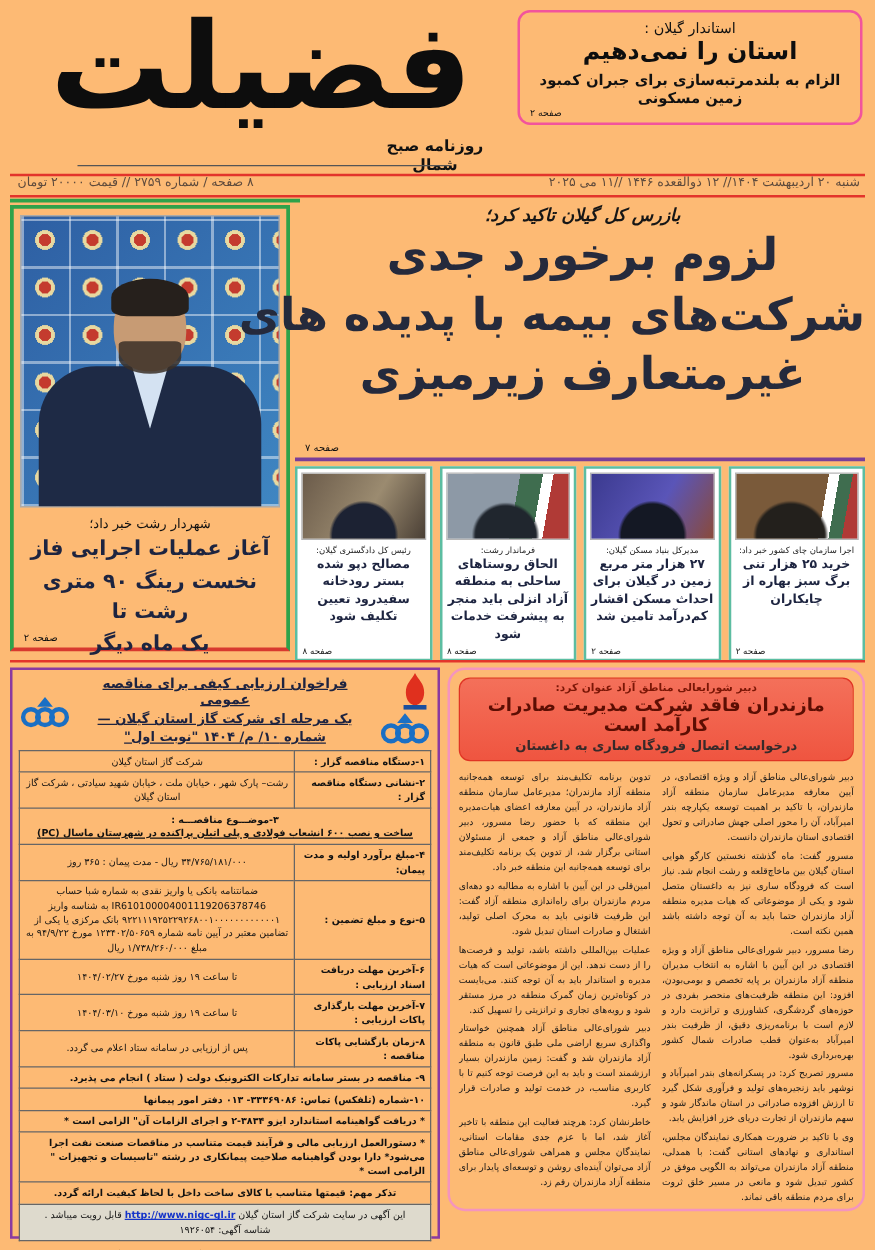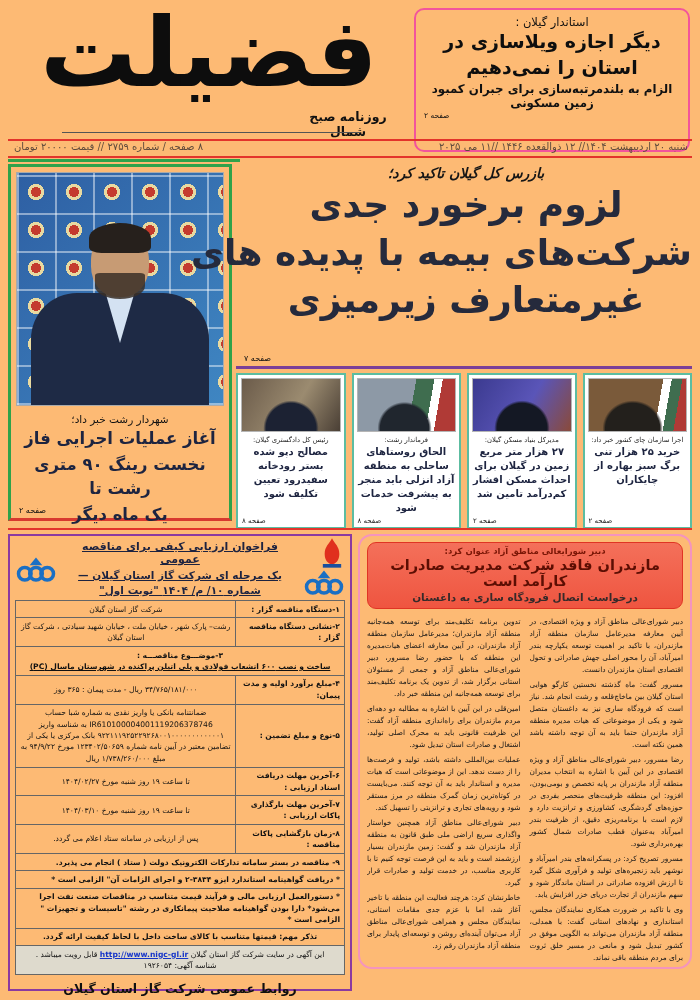--- a/index.html
+++ b/index.html
@@ -10,21 +10,21 @@
   .masthead-title{position:absolute;left:18px;top:-22px;width:382px;height:150px;
       font-size:96px;font-weight:bold;color:#0d0d0d;text-align:center;line-height:150px;}
   .masthead-tagline{position:absolute;left:293px;top:109px;width:110px;font-size:12.5px;
       font-weight:bold;text-align:center;}
   .masthead-rule{position:absolute;left:62px;top:132px;width:298px;height:1px;background:#555;}
   .rule-red{position:absolute;left:8px;right:8px;height:2px;background:#e3342b;}
   .issue-info{position:absolute;left:14px;top:141px;font-size:10px;color:#5e4a3c;}
   .date-info{position:absolute;right:12px;top:141px;font-size:10px;color:#5e4a3c;}
   .rule-green{position:absolute;left:8px;top:159px;width:232px;height:3px;background:#2fa24a;}
   
-  .gov-box{position:absolute;right:10px;top:8px;width:276px;height:144px;border:2.5px solid #f2549c;
+  .gov-box{position:absolute;right:10px;top:8px;width:276px;height:92px;border:2.5px solid #f2549c;
       border-radius:10px;text-align:center;padding:4px 8px;box-sizing:border-box;}
   .gov-kicker{font-size:11.5px;margin-top:1px;}
   .gov-title{font-size:19px;font-weight:bold;line-height:1.35;color:#0e0e0e;}
   .gov-sub{font-size:11.8px;font-weight:600;margin-top:2px;}
   .gov-page{font-size:7.5px;text-align:left;margin-top:1px;}
   
   .lead{position:absolute;left:240px;top:165px;width:452px;height:198px;text-align:center;}
   .lead-kicker{font-size:14px;font-style:italic;font-weight:700;color:#161616;}
   .lead-line{font-size:36px;font-weight:bold;color:#252a3c;line-height:1.32;white-space:nowrap;}
   .lead-page{position:absolute;left:4px;bottom:0;font-size:8px;}
@@ -99,21 +99,20 @@
 <body>
 
 <div class="page">
 
   <div class="masthead-title">فضیلت</div>
   <div class="masthead-tagline" dir="rtl">روزنامه صبح شمال</div>
   <div class="masthead-rule"></div>
 
   <div class="gov-box" dir="rtl">
     <div class="gov-kicker">استاندار گیلان :</div>
-    <div class="gov-title">دیگر اجازه ویلاسازی در</div>
     <div class="gov-title">استان را نمی‌دهیم</div>
     <div class="gov-sub">الزام به بلندمرتبه‌سازی برای جبران کمبود زمین مسکونی</div>
     <div class="gov-page">صفحه ۲</div>
   </div>
 
   <div class="rule-red" style="top:139px"></div>
   <div class="issue-info" dir="rtl">۸ صفحه / شماره ۲۷۵۹ // قیمت ۲۰۰۰۰ تومان</div>
   <div class="date-info" dir="rtl">شنبه ۲۰ اردیبهشت ۱۴۰۴// ۱۲ ذوالقعده ۱۴۴۶ //۱۱ می ۲۰۲۵</div>
   <div class="rule-red" style="top:156px"></div>
   <div class="rule-green"></div>
@@ -236,20 +235,23 @@
             <td class="ctr">تا ساعت ۱۹ روز شنبه مورخ ۱۴۰۴/۰۳/۱۰</td>
           </tr>
       <tr>
             <td class="lbl">۸-زمان بازگشایی پاکات مناقصه :</td>
             <td class="ctr">پس از ارزیابی در سامانه ستاد اعلام می گردد.</td>
           </tr>
       <tr>
             <td colspan="2" class="note">۹- مناقصه در بستر سامانه تدارکات الکترونیک دولت ( ستاد ) انجام می پذیرد.</td>
           </tr>
       <tr>
+            <td colspan="2" class="note">۱۰-شماره (تلفکس) تماس: ۳۳۳۶۹۰۸۶- ۰۱۳ دفتر امور پیمانها</td>
+          </tr>
+      <tr>
             <td colspan="2" class="note">* دریافت گواهینامه استاندارد ایزو ۳۸۳۴-۲ و اجرای الزامات آن" الزامی است *</td>
           </tr>
       <tr>
             <td colspan="2" class="note">* دستورالعمل ارزیابی مالی و فرآیند قیمت متناسب در مناقصات صنعت نفت اجرا می‌شود* دارا بودن گواهینامه صلاحیت پیمانکاری در رشته "تاسیسات و تجهیزات " الزامی است *</td>
           </tr>
       <tr>
             <td colspan="2" class="note ctr">تذکر مهم: قیمتها متناسب با کالای ساخت داخل با لحاظ کیفیت ارائه گردد.</td>
           </tr>
       <tr>
             <td colspan="2" class="gray ctr">

